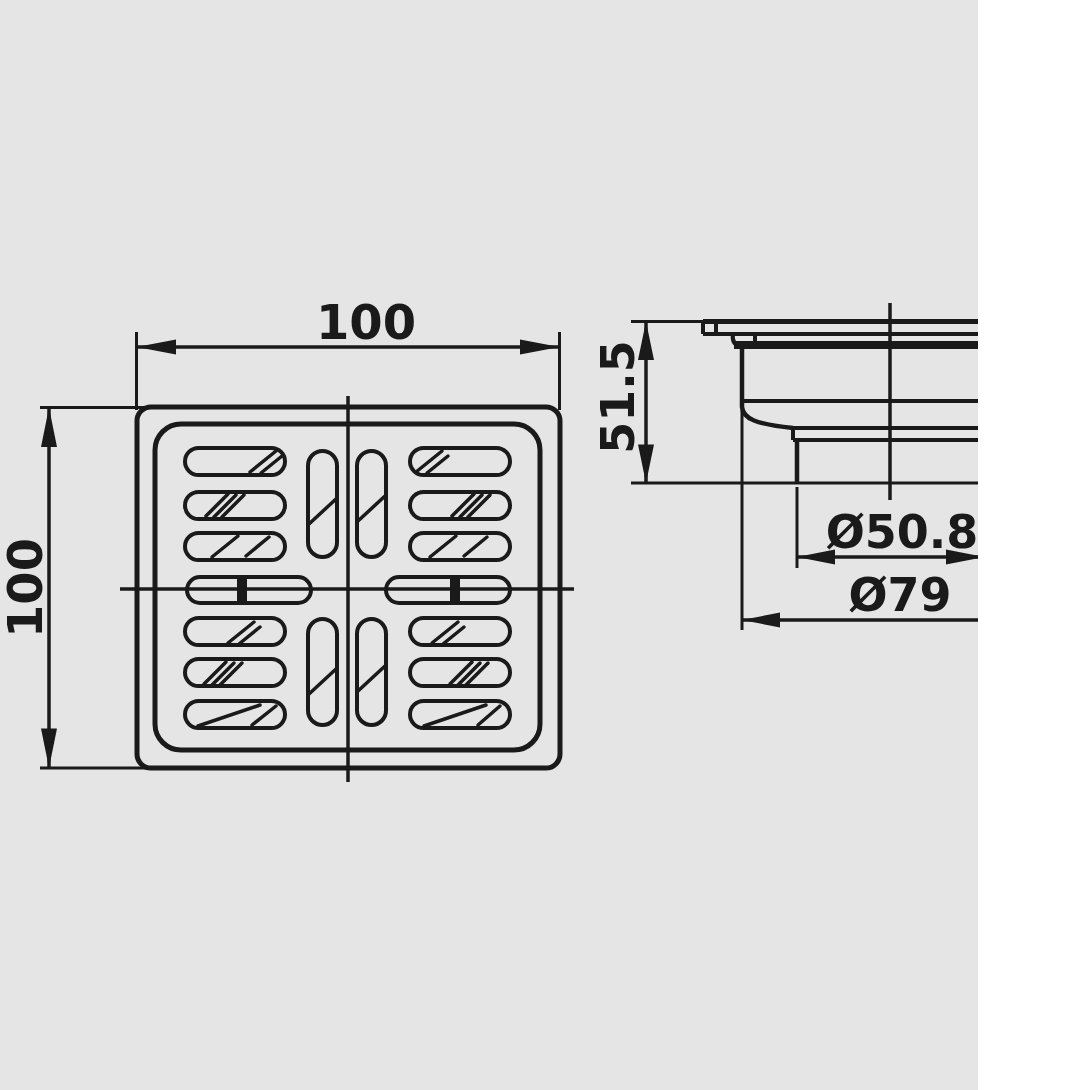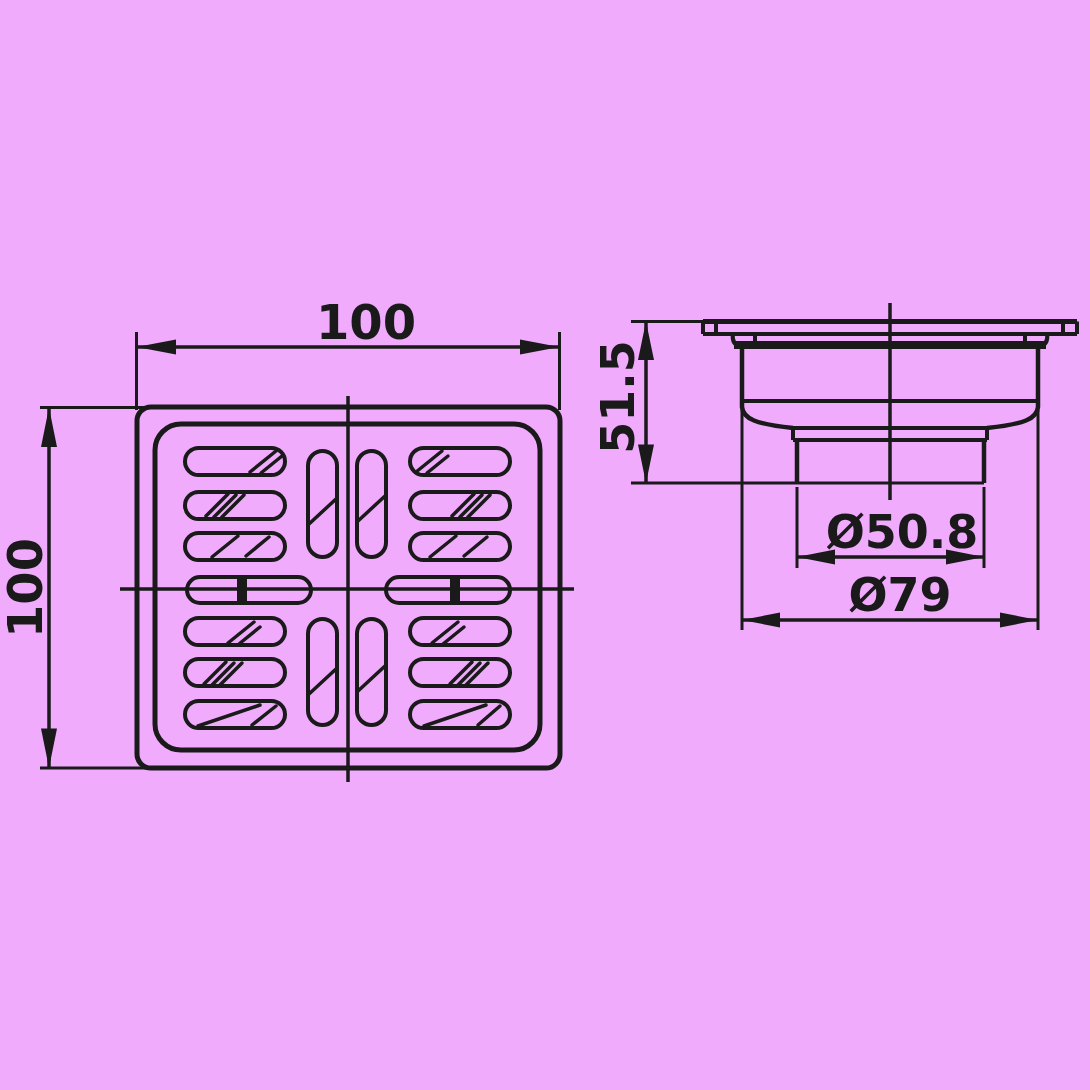--- a/index.html
+++ b/index.html
@@ -1,16 +1,16 @@
 <!DOCTYPE html>
 <html><head>
 <meta charset="utf-8">
 <style>
   html,body{margin:0;padding:0;background:#ffffff;}
-  .stage{position:relative;width:1090px;height:1090px;background:#f0abfc;overflow:hidden;}
+  .stage{position:relative;width:978px;height:1090px;background:#e5e5e5;overflow:hidden;}
   svg{position:absolute;left:0;top:0;}
   svg text{
     font-family:"DejaVu Sans","Liberation Sans",sans-serif;
     font-weight:bold;
     fill:#1a1a1a;
   }
   .ol   {fill:none;stroke:#1a1a1a;stroke-width:4.5;}  
   .ol4  {fill:none;stroke:#1a1a1a;stroke-width:4;}
   .ol5  {fill:none;stroke:#1a1a1a;stroke-width:5;}
   .thin {fill:none;stroke:#1a1a1a;stroke-width:3;}    

